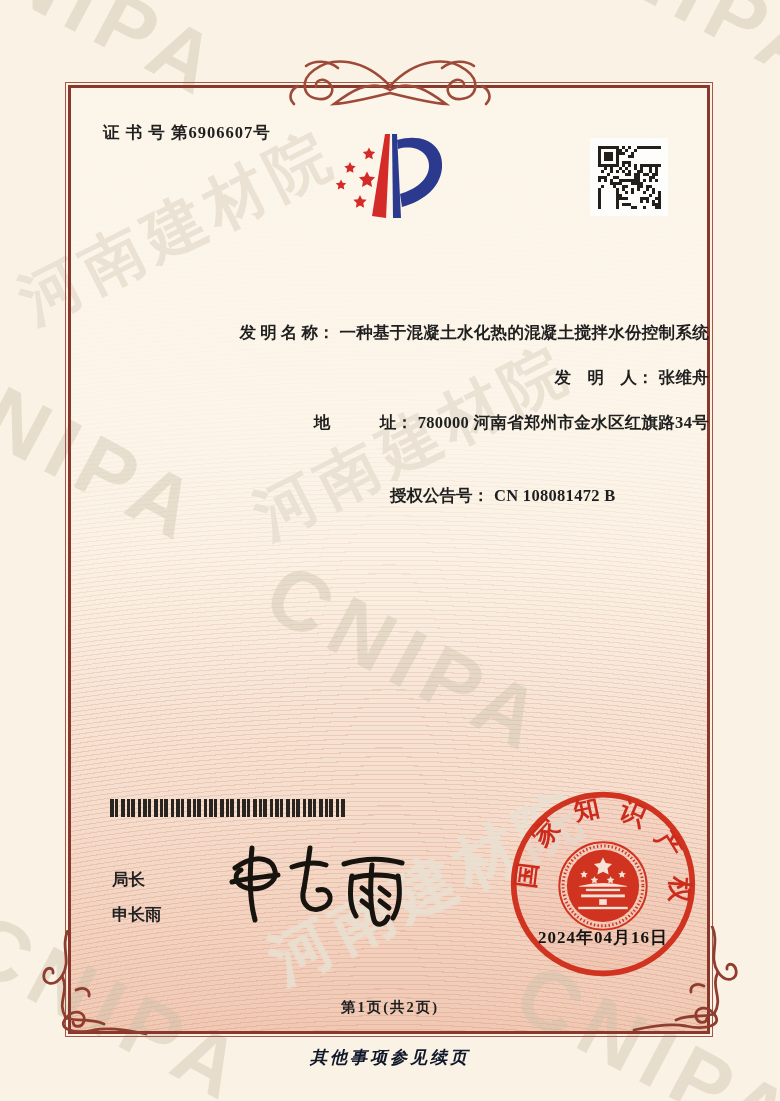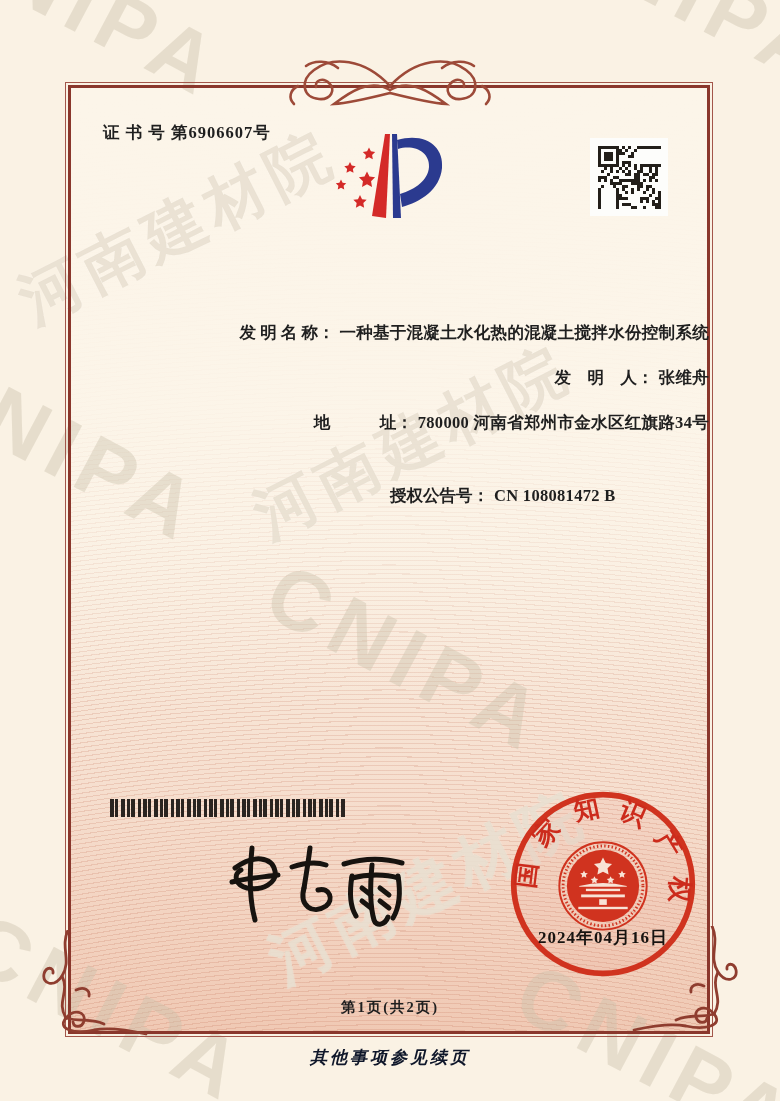--- a/index.html
+++ b/index.html
@@ -384,20 +384,24 @@
         <i style="width: 3px; margin-right: 2px;"></i>
         <i style="width: 4px; margin-right: 1px;"></i>
         <i style="width: 3px; margin-right: 3px;"></i>
         <i style="width: 4px; margin-right: 2px;"></i>
         <i style="width: 3px; margin-right: 1px;"></i>
         <i style="width: 4px; margin-right: 3px;"></i>
         <i style="width: 3px; margin-right: 2px;"></i>
         <i style="width: 4px; margin-right: 1px;"></i>
       </div>
 
+    <div class="director">
+      <div>局长</div>
+      <div>申长雨</div>
+    </div>
 
     <svg class="signature" width="188" height="92" viewBox="0 0 188 92">
       <g stroke="#17130f" stroke-width="5" fill="none" stroke-linecap="round" stroke-linejoin="round">
         <path d="M30,10 C27,38 27,60 33,82"></path>
         <path d="M13,30 C32,16 50,19 53,33 C55,45 41,53 25,50 C13,47 11,36 19,32"></path>
         <path d="M10,44 C24,40 42,39 56,37"></path>
         <path d="M88,10 C86,26 84,38 82,50"></path>
         <path d="M70,29 C82,25 95,24 104,27"></path>
         <path d="M82,50 C77,68 91,77 104,68 C112,62 108,49 96,52"></path>
         <path d="M122,26 C142,20 162,20 180,25"></path>

